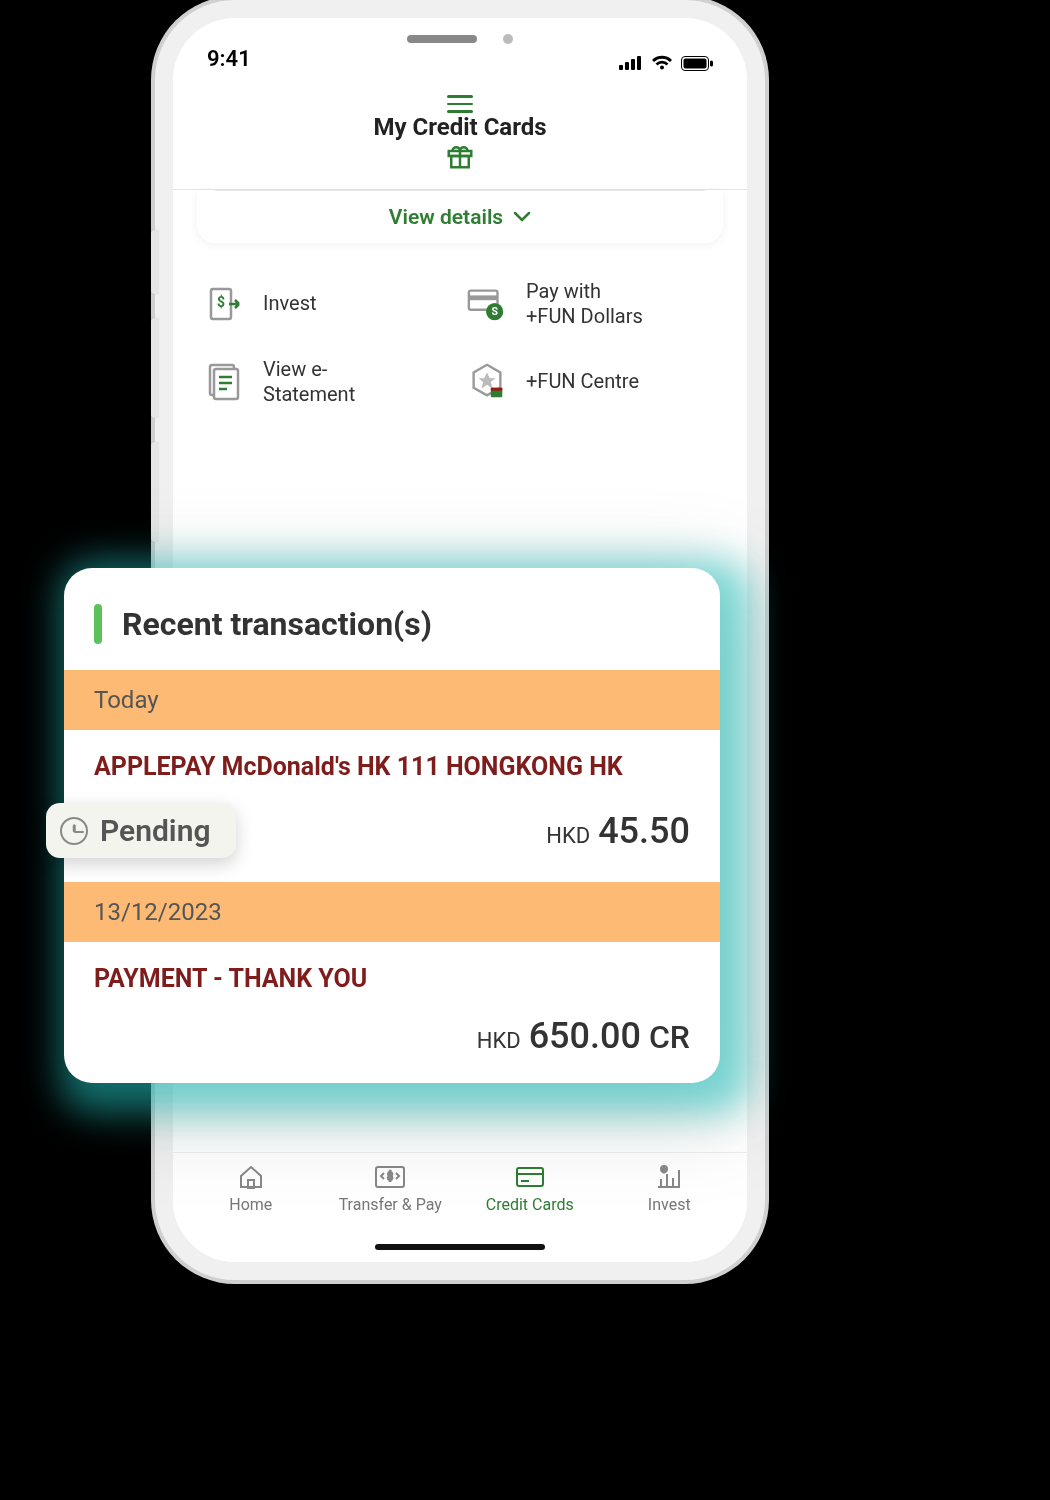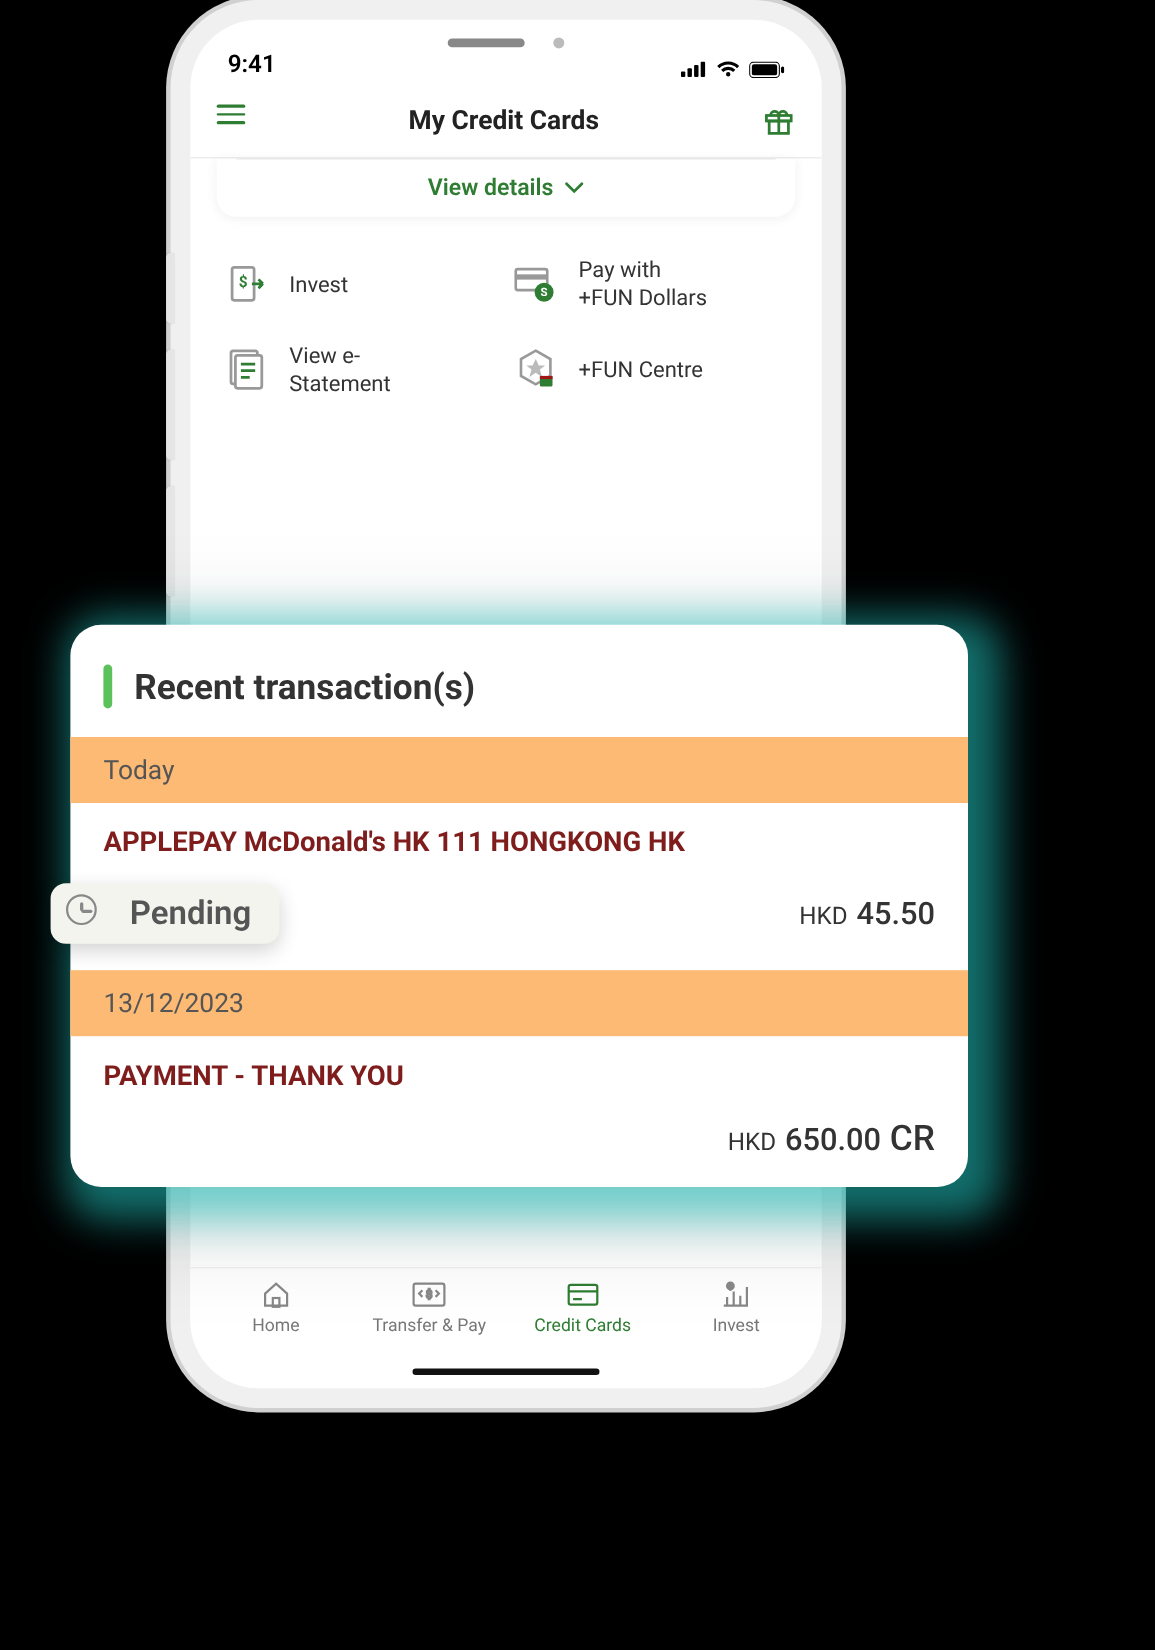--- a/index.html
+++ b/index.html
@@ -47,23 +47,25 @@
   display: flex;
   justify-content: space-between;
   align-items: flex-end;
   padding: 28px 34px 10px;
   font-size: 22px;
   font-weight: 600;
 }
 .status-right { display: flex; align-items: center; gap: 8px; }
 .header {
   display: flex;
+  align-items: center;
   justify-content: space-between;
   padding: 14px 24px 18px;
   border-bottom: 1px solid #e5e5e5;
+  flex-direction: column;
 }
 .menu-icon { display: flex; flex-direction: column; gap: 5px; cursor: pointer; }
 .menu-icon span { width: 26px; height: 2.5px; background: #2e7d32; border-radius: 2px; }
 .header-title { font-size: 24px; font-weight: 700; color: #222; }
 .gift-icon { color: #2e7d32; }
 .view-details-card {
   margin: 0 24px 18px;
   padding: 0 0 14px 0;
   border-radius: 0 0 18px 18px;
   box-shadow: 0 2px 10px rgba(0,0,0,0.06);
@@ -90,21 +92,21 @@
   padding: 10px 8px 0;
 }
 .tab-item { display: flex; flex-direction: column; align-items: center; gap: 4px; color: #777; font-size: 16px; cursor:pointer; flex: 1;}
 .tab-item.active { color: #2e7d32; }
 .tab-icon { width: 34px; height: 28px; display:flex; align-items:center; justify-content:center; }
 .home-indicator { position: absolute; bottom: 12px; left: 50%; transform: translateX(-50%); width: 170px; height: 6px; background: #111; border-radius: 4px; }
 .callout-wrap {
   position: absolute;
   left: 64px;
   top: 568px;
-  width: 816px;
+  width: 656px;
   filter: drop-shadow(0 12px 38px rgba(0,0,0,0.22));
 }
 .callout-glow {
   position: absolute; inset: -8px -30px -30px -4px;
   background: rgba(32,201,194,0.55);
   border-radius: 34px;
   filter: blur(18px);
   z-index: 0;
 }
 .callout {
@@ -129,37 +131,38 @@
   font-size: 24px;
   color: #555;
 }
 .tx {
   padding: 22px 30px 12px;
 }
 .tx-title { font-size: 25px; font-weight: 700; color: #7f1d1d; }
 .tx-row-bottom { display: flex; align-items: center; justify-content: space-between; margin-top: 22px; }
 .pending-badge {
   display: inline-flex;
-  gap: 30px;
+  align-items: center;
+  gap: 12px;
   background: #f4f4ee;
   border-radius: 14px;
   padding: 10px 26px 10px 14px;
   font-size: 30px;
   font-weight: 600;
   color: #555;
   margin-left: -48px;
   box-shadow: 0 6px 18px rgba(0,0,0,0.18);
   position: relative;
 }
 .clock { border: 2.5px solid #888; border-radius: 50%; width: 28px; height: 28px; position: relative; }
 .clock::before, .clock::after { content:""; position:absolute; background:#888; left:50%; top:50%; transform-origin: left center; height:2.5px; border-radius:2px;}
 .clock::before { width: 8px; transform: rotate(-90deg); }
 .clock::after { width: 10px; transform: rotate(0deg); }
 .amount { font-size: 22px; color: #333; display:flex; align-items: baseline; gap: 8px; }
-.amount .big { font-size: 28px; font-weight: 500; }
+.amount .big { font-size: 36px; font-weight: 500; }
 .amount .suffix { font-size: 32px; font-weight: 500; }
 svg { display:block; }
 </style>
 </head>
 <body>
 
 <div class="phone-frame">
   <div class="side-buttons">
     <div class="side-btn"></div>
     <div class="side-btn long"></div>

